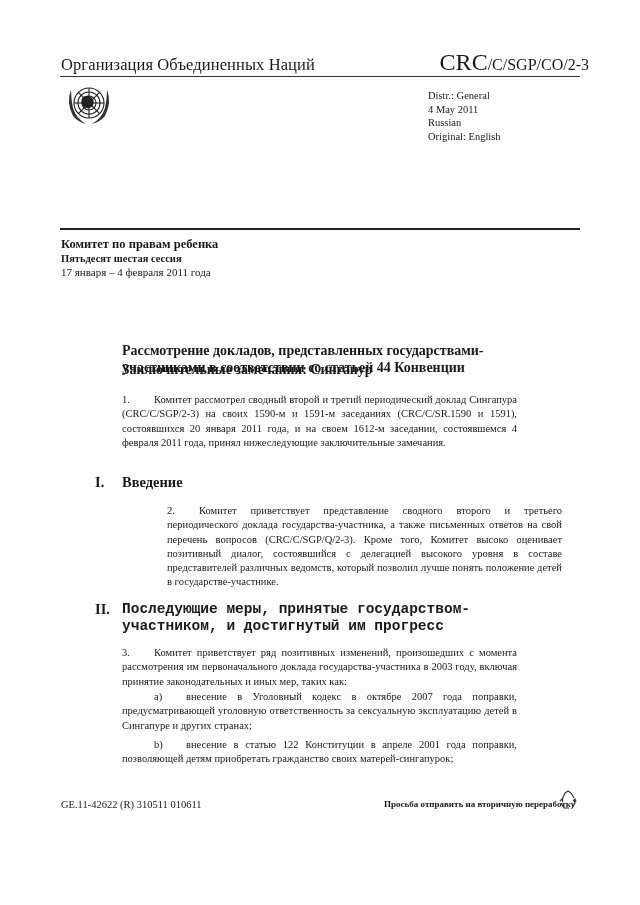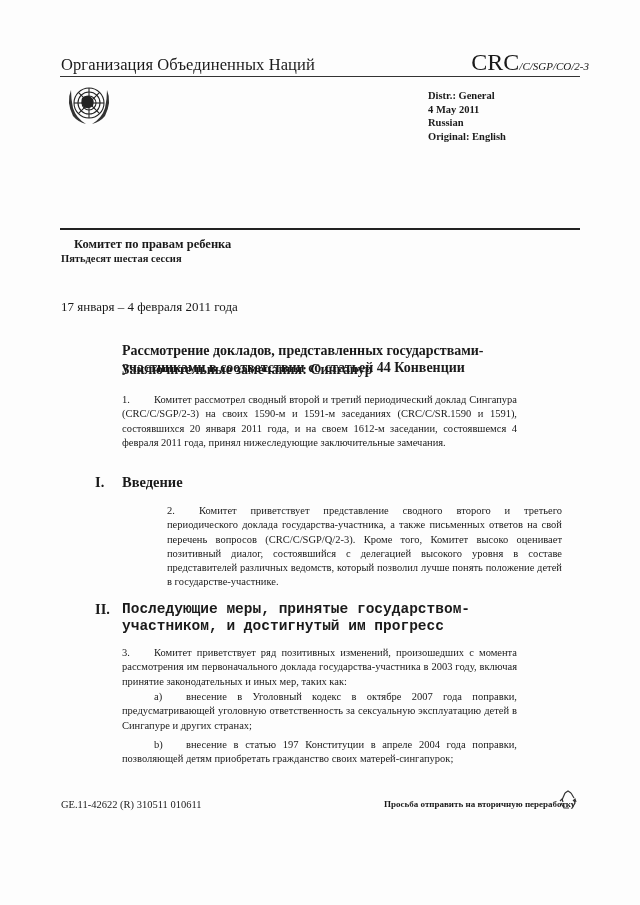--- a/index.html
+++ b/index.html
@@ -1,29 +1,29 @@
 <!DOCTYPE html>
 <html><head>
 <meta charset="utf-8">
 <style>
   html, body { margin: 0; padding: 0; background: #fdfdfd; }
   body { width: 640px; height: 905px; position: relative; overflow: hidden;
          font-family: "Liberation Serif", "DejaVu Serif", serif; color: #1a1a1a; }
   .abs { position: absolute; }
   .org { left: 61px; top: 55px; font-size: 16.5px; letter-spacing: 0.1px; text-align: right; }
   .symbol { right: 51px; top: 49px; font-size: 24px; white-space: nowrap; }
-  .symbol .sub { font-size: 11px; font-style: italic; }
+  .symbol .sub { font-size: 16px; }
   .rule-top { left: 60px; top: 76px; width: 520px; height: 1px; background: #333; }
   .emblem { left: 62px; top: 80px; width: 54px; height: 50px; }
   .conv-title { left: 122px; top: 83px; font-size: 20px; font-weight: bold; line-height: 24px; }
-  .distr { left: 428px; top: 89px; font-size: 10.5px; line-height: 13.5px; font-weight: bold; }
+  .distr { left: 428px; top: 89px; font-size: 10.5px; line-height: 13.5px; }
   .rule-thick { left: 60px; top: 228px; width: 520px; height: 2px; background: #222; }
-  .committee { left: 61px; top: 237px; font-size: 12.5px; font-weight: bold; margin-left: 13px; }
+  .committee { left: 61px; top: 237px; font-size: 12.5px; font-weight: bold; }
   .session { left: 61px; top: 253px; font-size: 10.5px; font-weight: bold; }
-  .dates { left: 61px; top: 266px; font-size: 13px; margin-top: 33px; }
+  .dates { left: 61px; top: 266px; font-size: 11px; }
   .main-title { left: 122px; top: 296px; font-size: 14px; font-weight: bold; line-height: 17px; width: 400px; margin-top: 46px; }
   .subtitle { left: 122px; top: 362px; font-size: 14px; font-weight: bold; text-align: center; }
   .para { left: 122px; width: 395px; font-size: 10.5px; line-height: 14.3px; text-align: justify; }
   .para .num { display: inline-block; width: 32px; }
   .p1 { top: 393px; }
   .h-sec { font-size: 14.5px; font-weight: bold; line-height: 17px; }
   .h1 { left: 95px; top: 474px; }
   .h1 .roman, .h2 .roman { display: inline-block; width: 27px; }
   .p2 { top: 504px; margin-left: 45px; }
   .h2 { left: 95px; top: 601px; width: 440px; }
@@ -87,21 +87,21 @@
 <div class="abs h-sec h1"><span class="roman">I.</span><span>Введение</span></div>
 
 <div class="abs para p2"><span class="num">2.</span><span>Комитет приветствует представление сводного второго и третьего периодического доклада государства-участника, а также письменных ответов на свой перечень вопросов (CRC/C/SGP/Q/2-3). Кроме того, Комитет высоко оценивает позитивный диалог, состоявшийся с делегацией высокого уровня в составе представителей различных ведомств, который позволил лучше понять положение детей в государстве-участнике.</span></div>
 
 <div class="abs h-sec h2"><span class="roman">II.</span><span class="text">Последующие меры, принятые государством-участником, и достигнутый им прогресс</span></div>
 
 <div class="abs para p3"><span class="num">3.</span><span>Комитет приветствует ряд позитивных изменений, произошедших с момента рассмотрения им первоначального доклада государства-участника в 2003 году, включая принятие законодательных и иных мер, таких как:</span></div>
 
 <div class="abs sub-a"><span class="lbl">a)</span><span>внесение в Уголовный кодекс в октябре 2007 года поправки, предусматривающей уголовную ответственность за сексуальную эксплуатацию детей в Сингапуре и других странах;</span></div>
 
-<div class="abs sub-b"><span class="lbl">b)</span><span>внесение в статью 197 Конституции в апреле 2004 года поправки, позволяющей детям приобретать гражданство своих матерей-сингапурок;</span></div>
+<div class="abs sub-b"><span class="lbl">b)</span><span>внесение в статью 122 Конституции в апреле 2001 года поправки, позволяющей детям приобретать гражданство своих матерей-сингапурок;</span></div>
 
 <div class="abs footer-code">GE.11-42622  (R)  310511  010611</div>
 <div class="abs recycle-text">Просьба отправить на вторичную переработку</div>
 <div class="abs recycle-icon">
   <svg width="22" height="22" viewBox="0 0 22 22">
     <g fill="none" stroke="#333" stroke-width="1.2">
       <path d="M8 4 L11 2 L14 4"></path>
       <path d="M14 4 L17 9"></path>
       <path d="M5 11 L8 4"></path>
       <path d="M4 14 L7 19 L12 19"></path>

